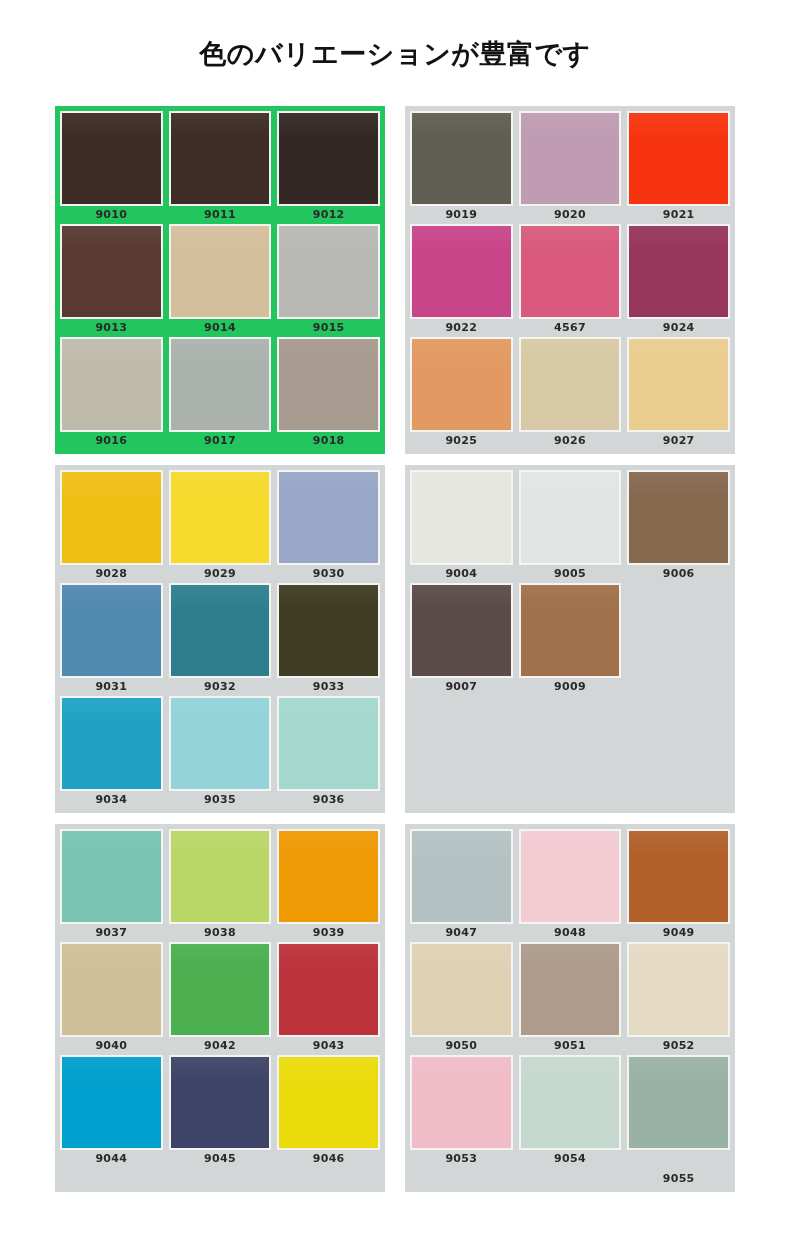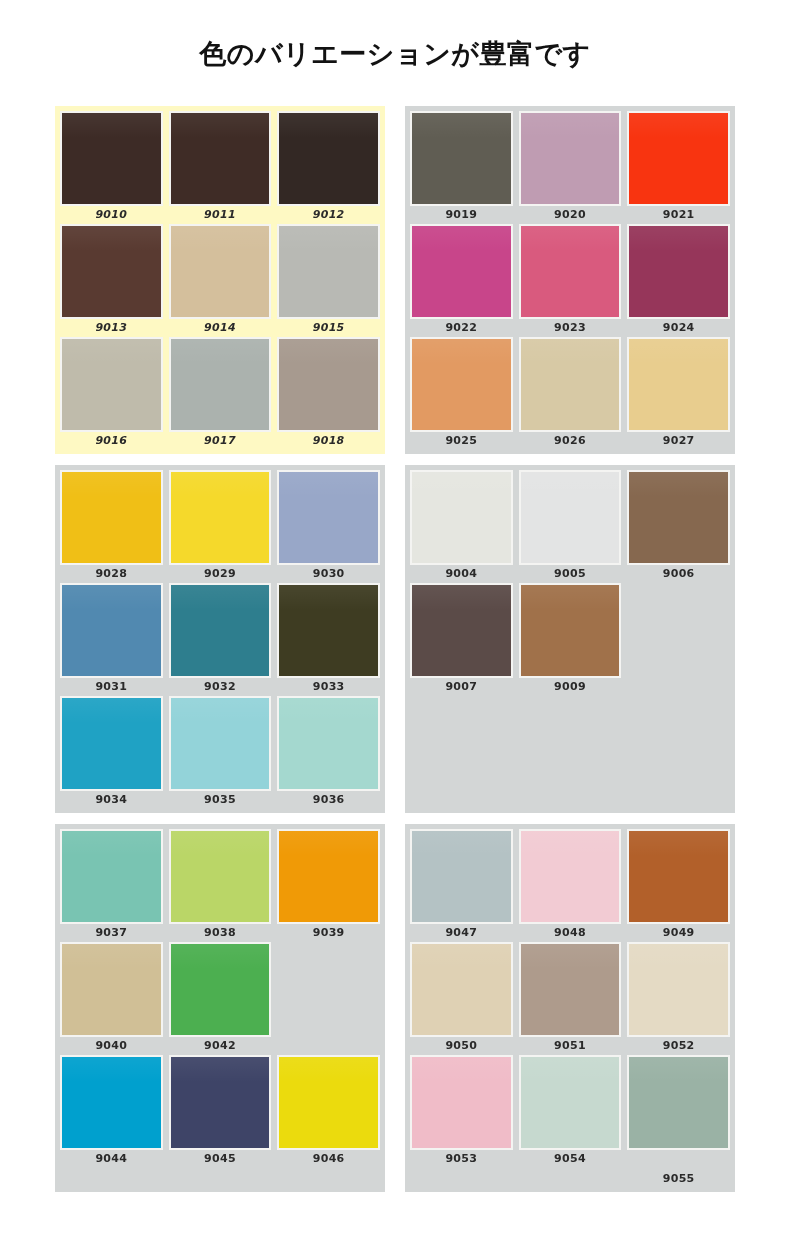--- a/index.html
+++ b/index.html
@@ -86,21 +86,21 @@
     letter-spacing: 0.3px;
     font-family: "DejaVu Sans", "Liberation Sans", sans-serif;
   }
 </style>
 </head>
 <body>
 
 <div class="page">
   <h1 class="page-title">色のバリエーションが豊富です</h1>
   <div class="panel-grid">
-      <div class="panel" style="background: #fef9c3; font-style: italic;">
+      <div class="panel" style="background: #22c55e;">
         <div class="swatch-row">
           <div class="swatch-cell">
             <div class="swatch-chip" style="background: rgb(61, 43, 38); border-color: rgb(244, 244, 242);"></div>
             <div class="swatch-label" style="color: rgb(42, 42, 42);">9010</div>
           </div>
           <div class="swatch-cell">
             <div class="swatch-chip" style="background: rgb(63, 44, 38); border-color: rgb(244, 244, 242);"></div>
             <div class="swatch-label" style="color: rgb(42, 42, 42);">9011</div>
           </div>
           <div class="swatch-cell">
@@ -152,21 +152,21 @@
             <div class="swatch-label" style="color: rgb(42, 42, 42);">9021</div>
           </div>
         </div>
         <div class="swatch-row">
           <div class="swatch-cell">
             <div class="swatch-chip" style="background: rgb(200, 69, 138); border-color: rgb(244, 244, 242);"></div>
             <div class="swatch-label" style="color: rgb(42, 42, 42);">9022</div>
           </div>
           <div class="swatch-cell">
             <div class="swatch-chip" style="background: rgb(217, 90, 126); border-color: rgb(244, 244, 242);"></div>
-            <div class="swatch-label" style="color: rgb(42, 42, 42);">9023</div>
+            <div class="swatch-label" style="color: rgb(42, 42, 42);">4567</div>
           </div>
           <div class="swatch-cell">
             <div class="swatch-chip" style="background: rgb(150, 54, 90); border-color: rgb(244, 244, 242);"></div>
             <div class="swatch-label" style="color: rgb(42, 42, 42);">9024</div>
           </div>
         </div>
         <div class="swatch-row">
           <div class="swatch-cell">
             <div class="swatch-chip" style="background: rgb(226, 154, 98); border-color: rgb(244, 244, 242);"></div>
             <div class="swatch-label" style="color: rgb(42, 42, 42);">9025</div>
@@ -267,20 +267,24 @@
           </div>
         </div>
         <div class="swatch-row">
           <div class="swatch-cell">
             <div class="swatch-chip" style="background: rgb(208, 191, 150); border-color: rgb(244, 244, 242);"></div>
             <div class="swatch-label" style="color: rgb(42, 42, 42);">9040</div>
           </div>
           <div class="swatch-cell">
             <div class="swatch-chip" style="background: rgb(76, 175, 80); border-color: rgb(244, 244, 242);"></div>
             <div class="swatch-label" style="color: rgb(42, 42, 42);">9042</div>
+          </div>
+          <div class="swatch-cell">
+            <div class="swatch-chip" style="background: rgb(188, 51, 60); border-color: rgb(244, 244, 242);"></div>
+            <div class="swatch-label" style="color: rgb(42, 42, 42);">9043</div>
           </div>
         </div>
         <div class="swatch-row">
           <div class="swatch-cell">
             <div class="swatch-chip" style="background: rgb(0, 160, 206); border-color: rgb(244, 244, 242);"></div>
             <div class="swatch-label" style="color: rgb(42, 42, 42);">9044</div>
           </div>
           <div class="swatch-cell">
             <div class="swatch-chip" style="background: rgb(62, 68, 103); border-color: rgb(244, 244, 242);"></div>
             <div class="swatch-label" style="color: rgb(42, 42, 42);">9045</div>

